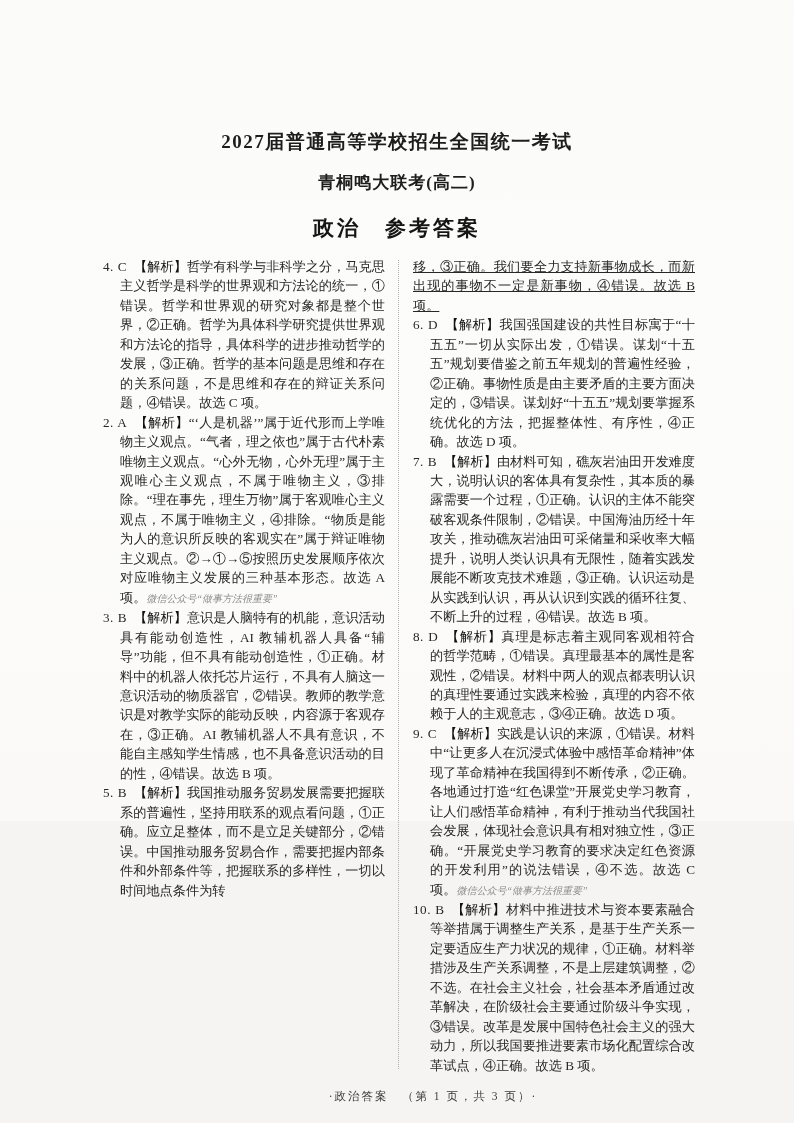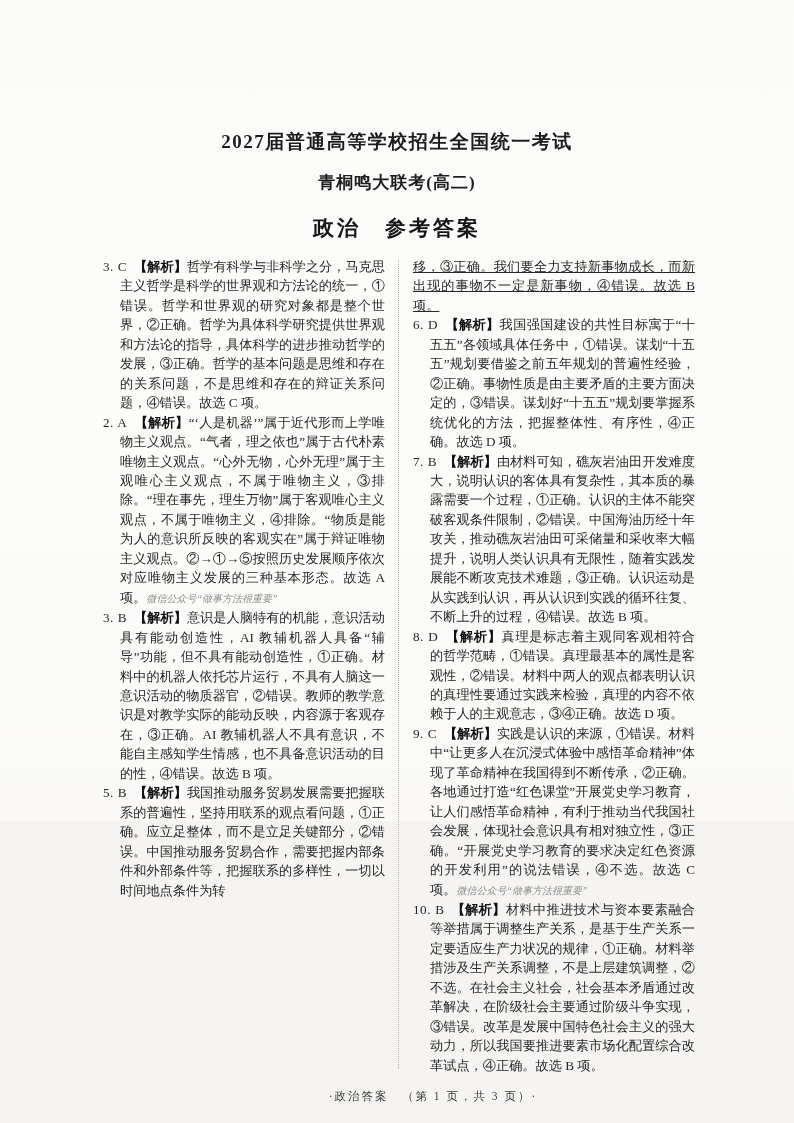--- a/index.html
+++ b/index.html
@@ -19,21 +19,21 @@
   .title-3{font-size:21px;font-weight:bold;letter-spacing:3px;margin-top:20px;color:#151515;}
   .columns{display:flex;margin:15px 99px 0 103px;align-items:stretch;}
   .col{width:283px;}
   .divider{width:0;border-left:1px dotted #adadad;margin:3px 14px 6px 13px;}
   .item{
     margin:0;font-size:13.2px;line-height:19.45px;
     text-align:justify;text-justify:inter-ideograph;
     padding-left:17px;text-indent:-17px;color:#282828;
   }
   .item .num{margin-right:7px;letter-spacing:.5px;}
-  .item .tag{font-weight:700;color:#111;}
+  .item .tag{font-weight:400;color:#111;}
   .item.cont{padding-left:0;text-indent:0;text-decoration:underline;}
   .wm{font-size:10px;color:#8d8d8d;letter-spacing:0;font-style:italic;}
   .footer{
     text-align:center;margin-top:14px;font-size:11.5px;
     letter-spacing:2px;color:#3a3a3a;transform:translateX(36px);
   }
 </style>
 </head>
 <body>
 
@@ -41,31 +41,31 @@
 
   <div class="header">
     <div class="title-1">2027届普通高等学校招生全国统一考试</div>
     <div class="title-2">青桐鸣大联考(高二)</div>
     <div class="title-3">政治　参考答案</div>
   </div>
 
   <div class="columns">
 
     <div class="col col-left">
-      <p class="item"><span class="num">3. C</span><span class="tag">【解析】</span><span>哲学有科学与非科学之分，马克思主义哲学是科学的世界观和方法论的统一，①错误。哲学和世界观的研究对象都是整个世界，②正确。哲学为具体科学研究提供世界观和方法论的指导，具体科学的进步推动哲学的发展，③正确。哲学的基本问题是思维和存在的关系问题，不是思维和存在的辩证关系问题，④错误。故选 C 项。</span></p>
+      <p class="item"><span class="num">4. C</span><span class="tag">【解析】</span><span>哲学有科学与非科学之分，马克思主义哲学是科学的世界观和方法论的统一，①错误。哲学和世界观的研究对象都是整个世界，②正确。哲学为具体科学研究提供世界观和方法论的指导，具体科学的进步推动哲学的发展，③正确。哲学的基本问题是思维和存在的关系问题，不是思维和存在的辩证关系问题，④错误。故选 C 项。</span></p>
       <p class="item"><span class="num">2. A</span><span class="tag">【解析】</span><span>“‘人是机器’”属于近代形而上学唯物主义观点。“气者，理之依也”属于古代朴素唯物主义观点。“心外无物，心外无理”属于主观唯心主义观点，不属于唯物主义，③排除。“理在事先，理生万物”属于客观唯心主义观点，不属于唯物主义，④排除。“物质是能为人的意识所反映的客观实在”属于辩证唯物主义观点。②→①→⑤按照历史发展顺序依次对应唯物主义发展的三种基本形态。故选 A 项。</span><span class="wm">微信公众号“做事方法很重要”</span></p>
       <p class="item"><span class="num">3. B</span><span class="tag">【解析】</span><span>意识是人脑特有的机能，意识活动具有能动创造性，AI 教辅机器人具备“辅导”功能，但不具有能动创造性，①正确。材料中的机器人依托芯片运行，不具有人脑这一意识活动的物质器官，②错误。教师的教学意识是对教学实际的能动反映，内容源于客观存在，③正确。AI 教辅机器人不具有意识，不能自主感知学生情感，也不具备意识活动的目的性，④错误。故选 B 项。</span></p>
       <p class="item"><span class="num">5. B</span><span class="tag">【解析】</span><span>我国推动服务贸易发展需要把握联系的普遍性，坚持用联系的观点看问题，①正确。应立足整体，而不是立足关键部分，②错误。中国推动服务贸易合作，需要把握内部条件和外部条件等，把握联系的多样性，一切以时间地点条件为转</span></p>
     </div>
 
     <div class="divider"></div>
 
     <div class="col col-right">
       <p class="item cont">移，③正确。我们要全力支持新事物成长，而新出现的事物不一定是新事物，④错误。故选 B 项。</p>
-      <p class="item"><span class="num">6. D</span><span class="tag">【解析】</span><span>我国强国建设的共性目标寓于“十五五”各领域具体任务中，①错误。谋划“十五五”规划要借鉴之前五年规划的普遍性经验，②正确。事物性质是由主要矛盾的主要方面决定的，③错误。谋划好“十五五”规划要掌握系统优化的方法，把握整体性、有序性，④正确。故选 D 项。</span></p>
+      <p class="item"><span class="num">6. D</span><span class="tag">【解析】</span><span>我国强国建设的共性目标寓于“十五五”一切从实际出发，①错误。谋划“十五五”规划要借鉴之前五年规划的普遍性经验，②正确。事物性质是由主要矛盾的主要方面决定的，③错误。谋划好“十五五”规划要掌握系统优化的方法，把握整体性、有序性，④正确。故选 D 项。</span></p>
       <p class="item"><span class="num">7. B</span><span class="tag">【解析】</span><span>由材料可知，礁灰岩油田开发难度大，说明认识的客体具有复杂性，其本质的暴露需要一个过程，①正确。认识的主体不能突破客观条件限制，②错误。中国海油历经十年攻关，推动礁灰岩油田可采储量和采收率大幅提升，说明人类认识具有无限性，随着实践发展能不断攻克技术难题，③正确。认识运动是从实践到认识，再从认识到实践的循环往复、不断上升的过程，④错误。故选 B 项。</span></p>
       <p class="item"><span class="num">8. D</span><span class="tag">【解析】</span><span>真理是标志着主观同客观相符合的哲学范畴，①错误。真理最基本的属性是客观性，②错误。材料中两人的观点都表明认识的真理性要通过实践来检验，真理的内容不依赖于人的主观意志，③④正确。故选 D 项。</span></p>
       <p class="item"><span class="num">9. C</span><span class="tag">【解析】</span><span>实践是认识的来源，①错误。材料中“让更多人在沉浸式体验中感悟革命精神”体现了革命精神在我国得到不断传承，②正确。各地通过打造“红色课堂”开展党史学习教育，让人们感悟革命精神，有利于推动当代我国社会发展，体现社会意识具有相对独立性，③正确。“开展党史学习教育的要求决定红色资源的开发利用”的说法错误，④不选。故选 C 项。</span><span class="wm">微信公众号“做事方法很重要”</span></p>
       <p class="item"><span class="num">10. B</span><span class="tag">【解析】</span><span>材料中推进技术与资本要素融合等举措属于调整生产关系，是基于生产关系一定要适应生产力状况的规律，①正确。材料举措涉及生产关系调整，不是上层建筑调整，②不选。在社会主义社会，社会基本矛盾通过改革解决，在阶级社会主要通过阶级斗争实现，③错误。改革是发展中国特色社会主义的强大动力，所以我国要推进要素市场化配置综合改革试点，④正确。故选 B 项。</span></p>
     </div>
 
   </div>
 
   <div class="footer">·政治答案　（第 1 页，共 3 页）·</div>
 

